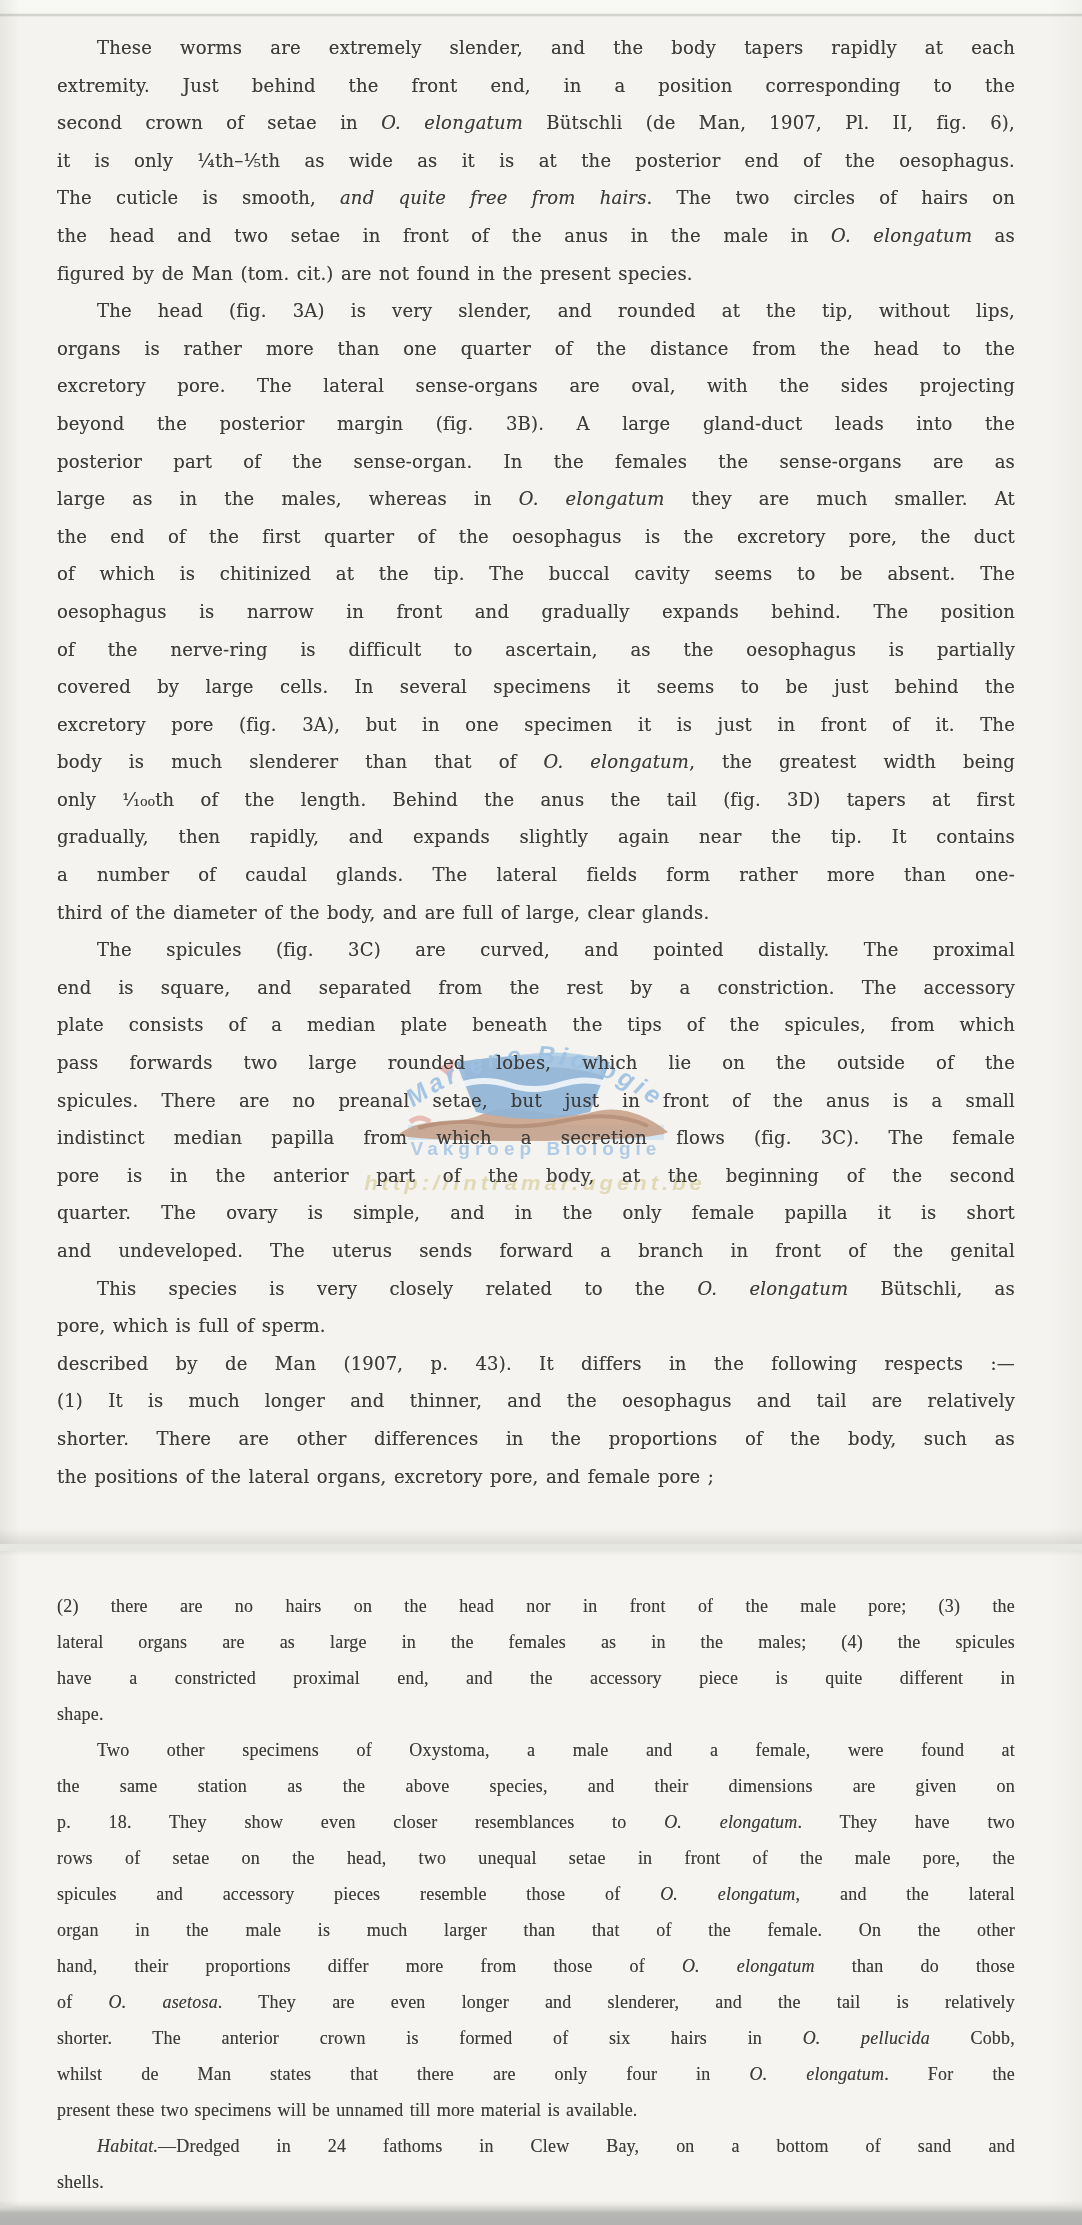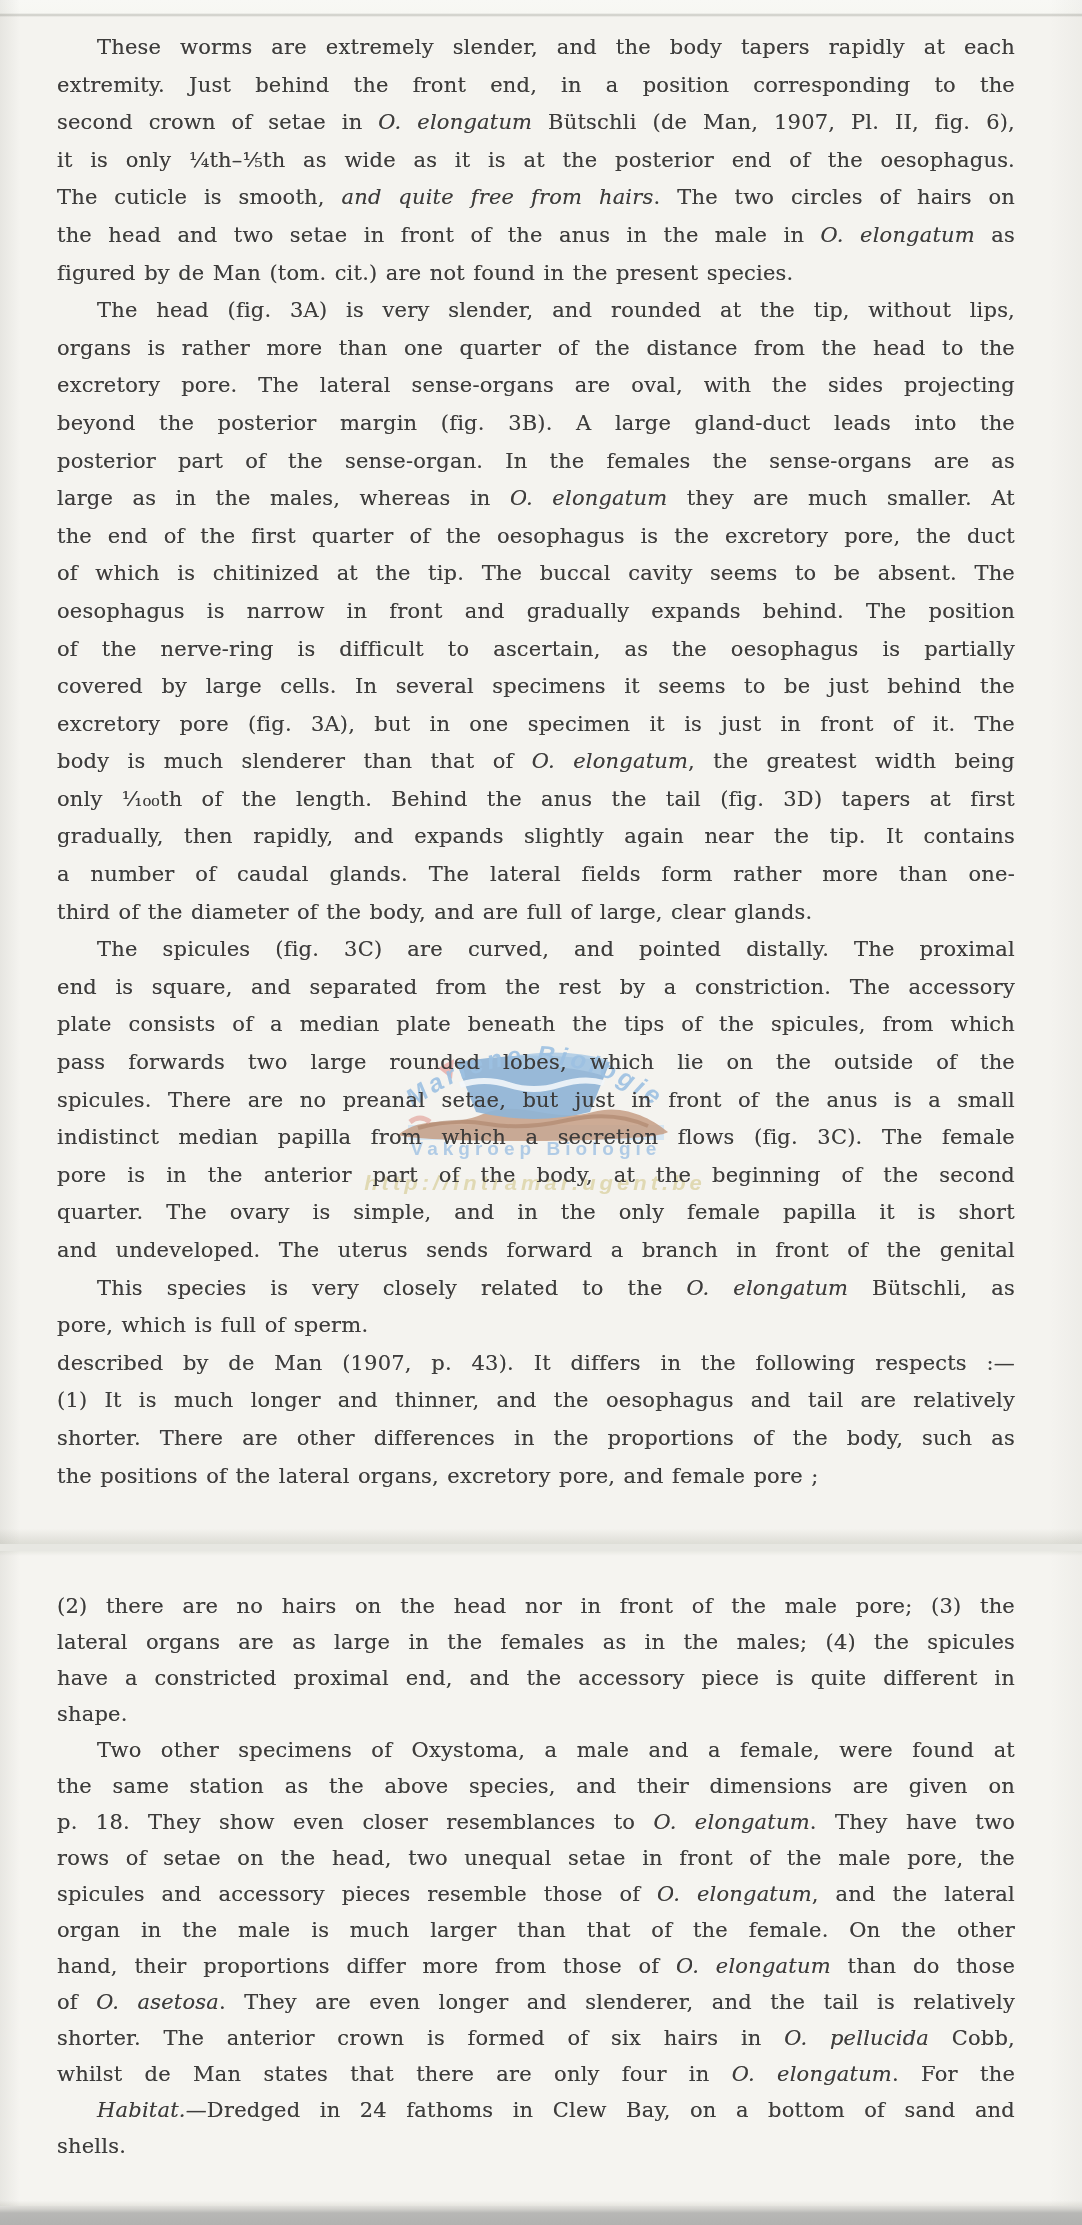--- a/index.html
+++ b/index.html
@@ -24,23 +24,23 @@
   .scanner-strip{
     position:absolute;top:2206px;left:0;width:100%;height:19px;
     background:linear-gradient(180deg,#e0dfdb 0px,#d2d1cd 3px,#b7b7b5 7px,#b2b2b0 100%);
   }
   .text-col{
     position:absolute;left:57px;right:67px;z-index:1;
     color:#3d3c3b;
     text-shadow:0 0 0.5px rgba(70,70,70,0.55);
   }
   .page1 .text-col{top:29px;}
-  .page2 .text-col{top:37px;}
+  .page2 .text-col{top:37px;font-family:Liberation Serif, serif;}
   .line{
-    font-size:21px;line-height:37.6px;height:37.6px;
+    font-size:18px;line-height:37.6px;height:37.6px;
     text-align:justify;text-align-last:justify;
     word-spacing:1.5px;letter-spacing:0.2px;
     overflow:visible;white-space:nowrap;
   }
   .page2 .line{line-height:36px;height:36px;}
   .line.last{text-align:right;text-align-last:left;}
   .line.indent{text-indent:40px;}
   .line i{font-style:italic;}
   
   .watermark{position:absolute;left:368px;top:1002px;width:334px;height:210px;z-index:0;pointer-events:none;}
@@ -140,19 +140,20 @@
         <div class="line indent"><span>Two other specimens of Oxystoma, a male and a female, were found at</span></div>
         <div class="line"><span>the same station as the above species, and their dimensions are given on</span></div>
         <div class="line"><span>p. 18.  They show even closer resemblances to </span><i>O. elongatum</i><span>.  They have two</span></div>
         <div class="line"><span>rows of setae on the head, two unequal setae in front of the male pore, the</span></div>
         <div class="line"><span>spicules and accessory pieces resemble those of </span><i>O. elongatum</i><span>, and the lateral</span></div>
         <div class="line"><span>organ in the male is much larger than that of the female.  On the other</span></div>
         <div class="line"><span>hand, their proportions differ more from those of </span><i>O. elongatum</i><span> than do those</span></div>
         <div class="line"><span>of </span><i>O. asetosa</i><span>.  They are even longer and slenderer, and the tail is relatively</span></div>
         <div class="line"><span>shorter.  The anterior crown is formed of six hairs in </span><i>O. pellucida</i><span> Cobb,</span></div>
         <div class="line"><span>whilst de Man states that there are only four in </span><i>O. elongatum</i><span>.  For the</span></div>
+        <div class="line last"><span>present these two specimens will be unnamed till more material is available.</span></div>
         <div class="line indent"><i>Habitat.</i><span>—Dredged in 24 fathoms in Clew Bay, on a bottom of sand and</span></div>
         <div class="line last"><span>shells.</span></div>
       </div>
   </section>
 
   <div class="scanner-strip"></div>
 </div>
 
 </body></html>

